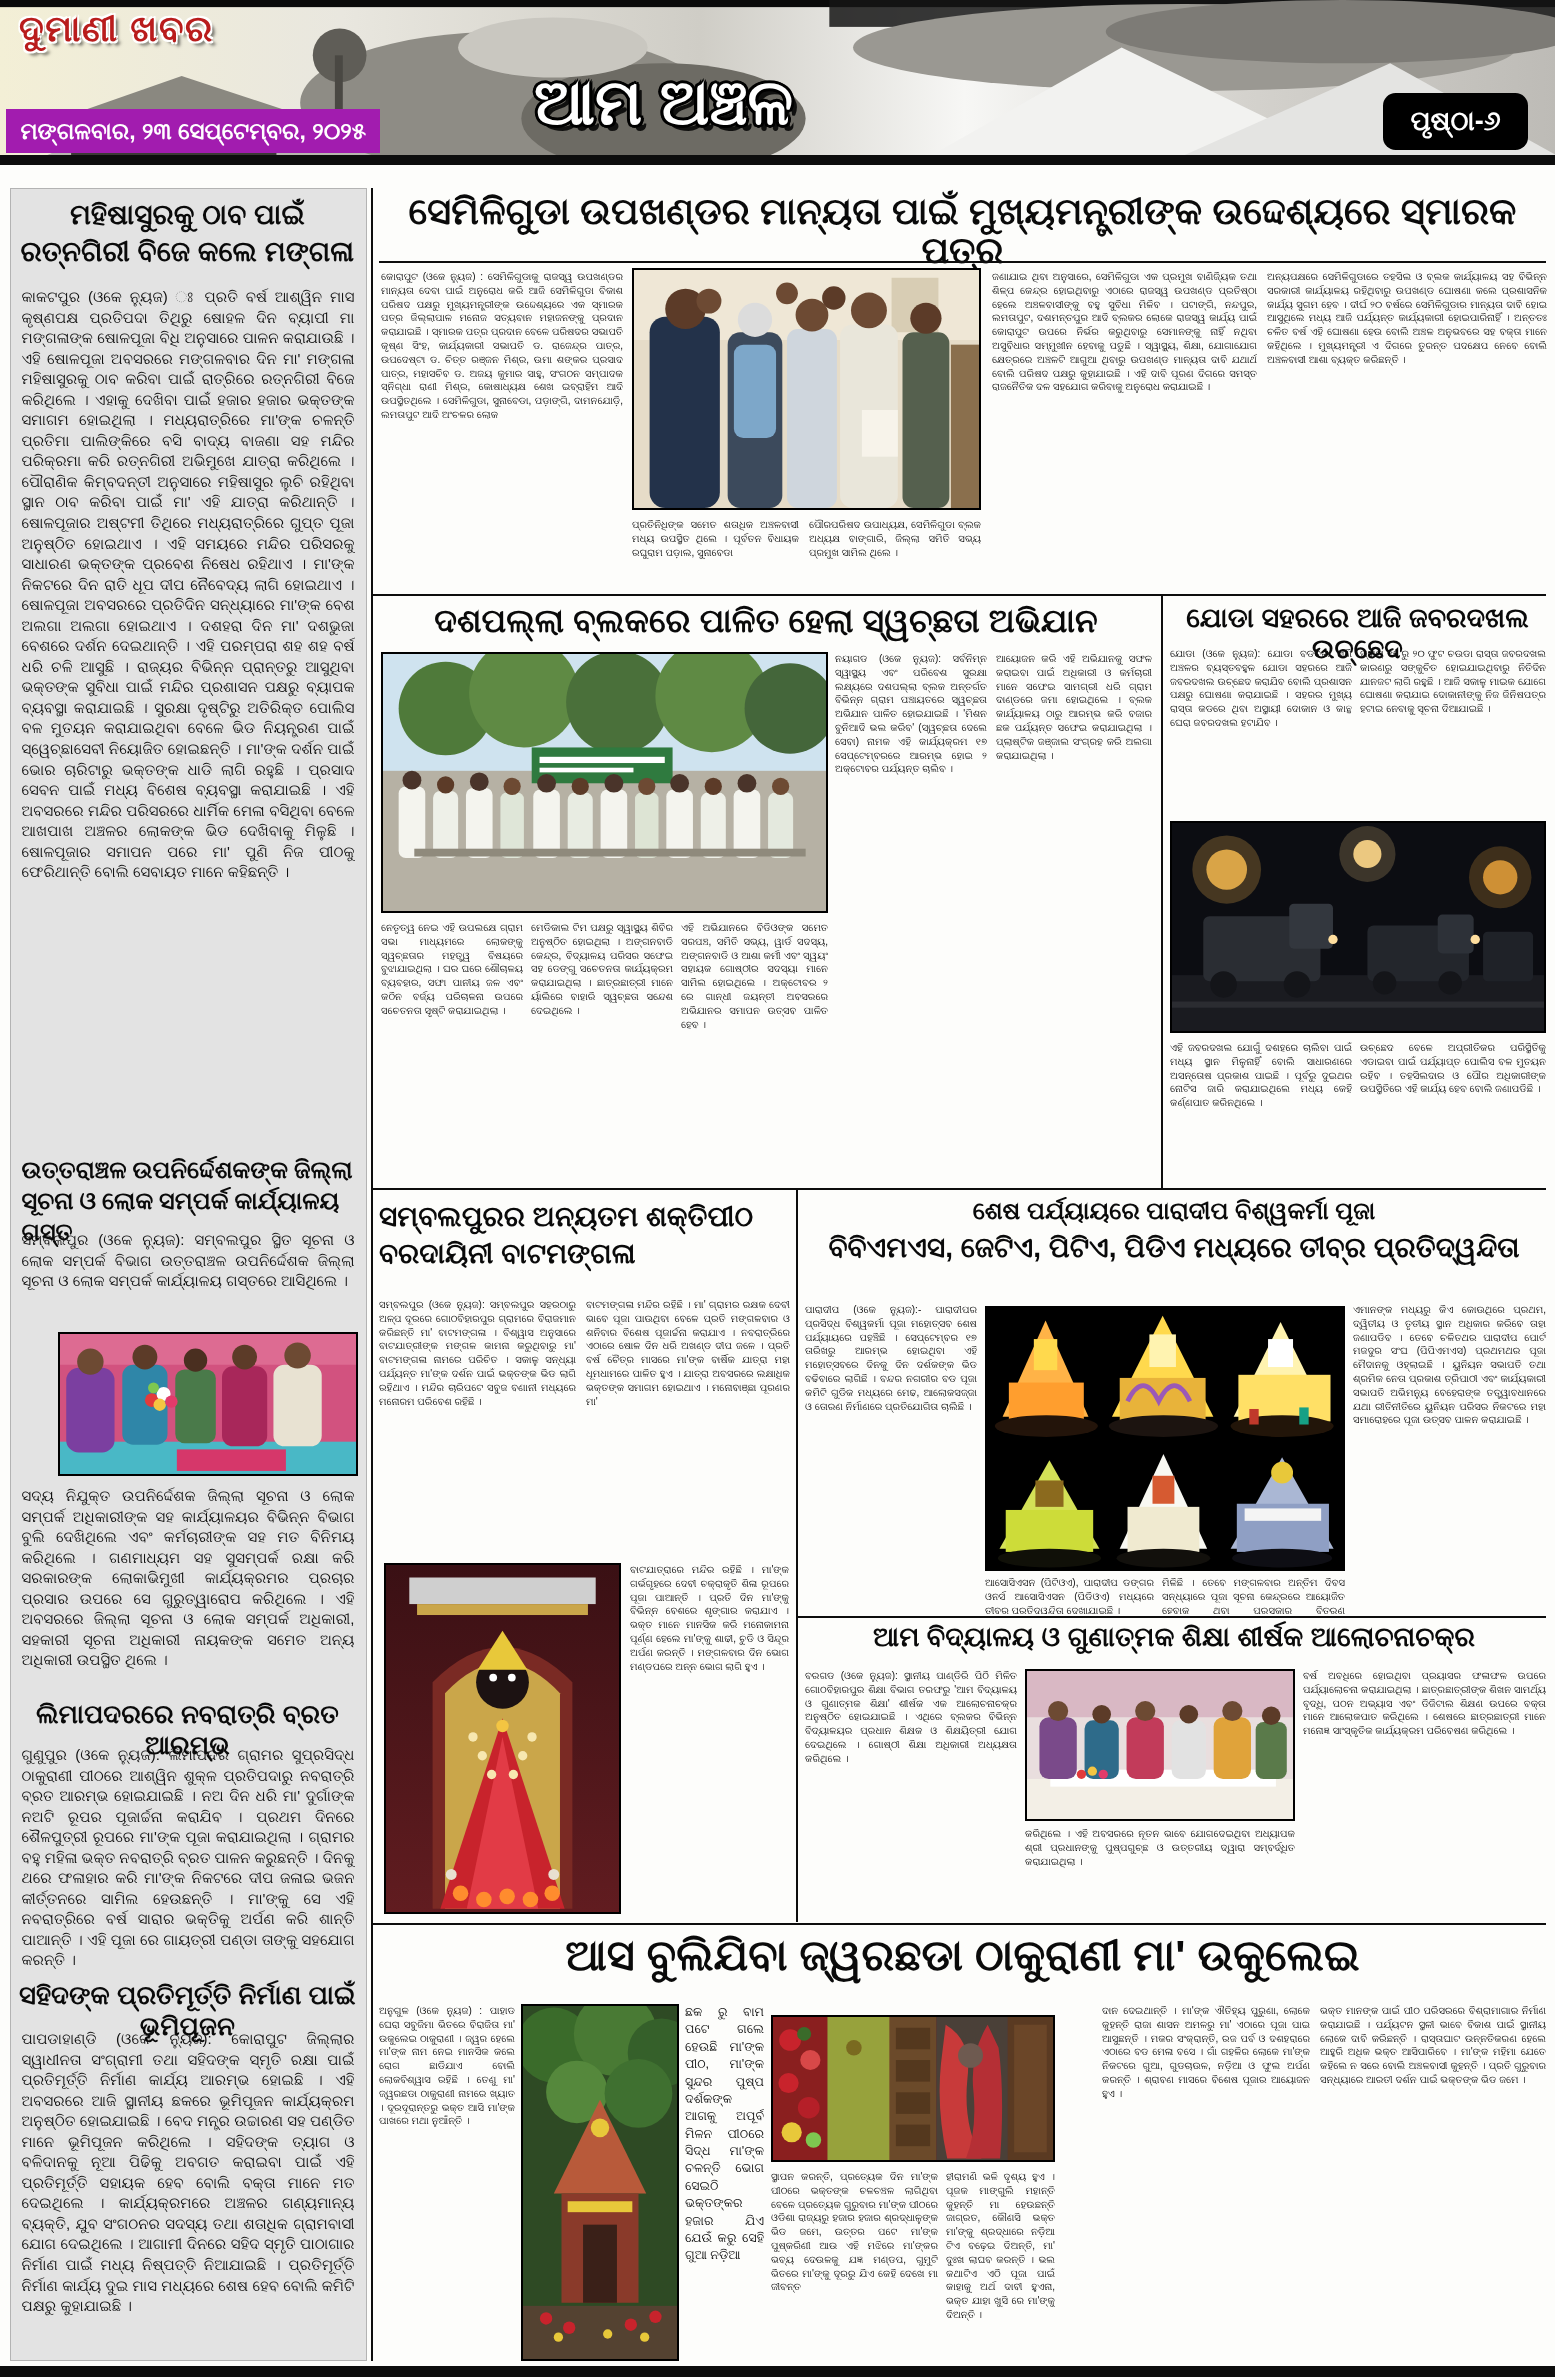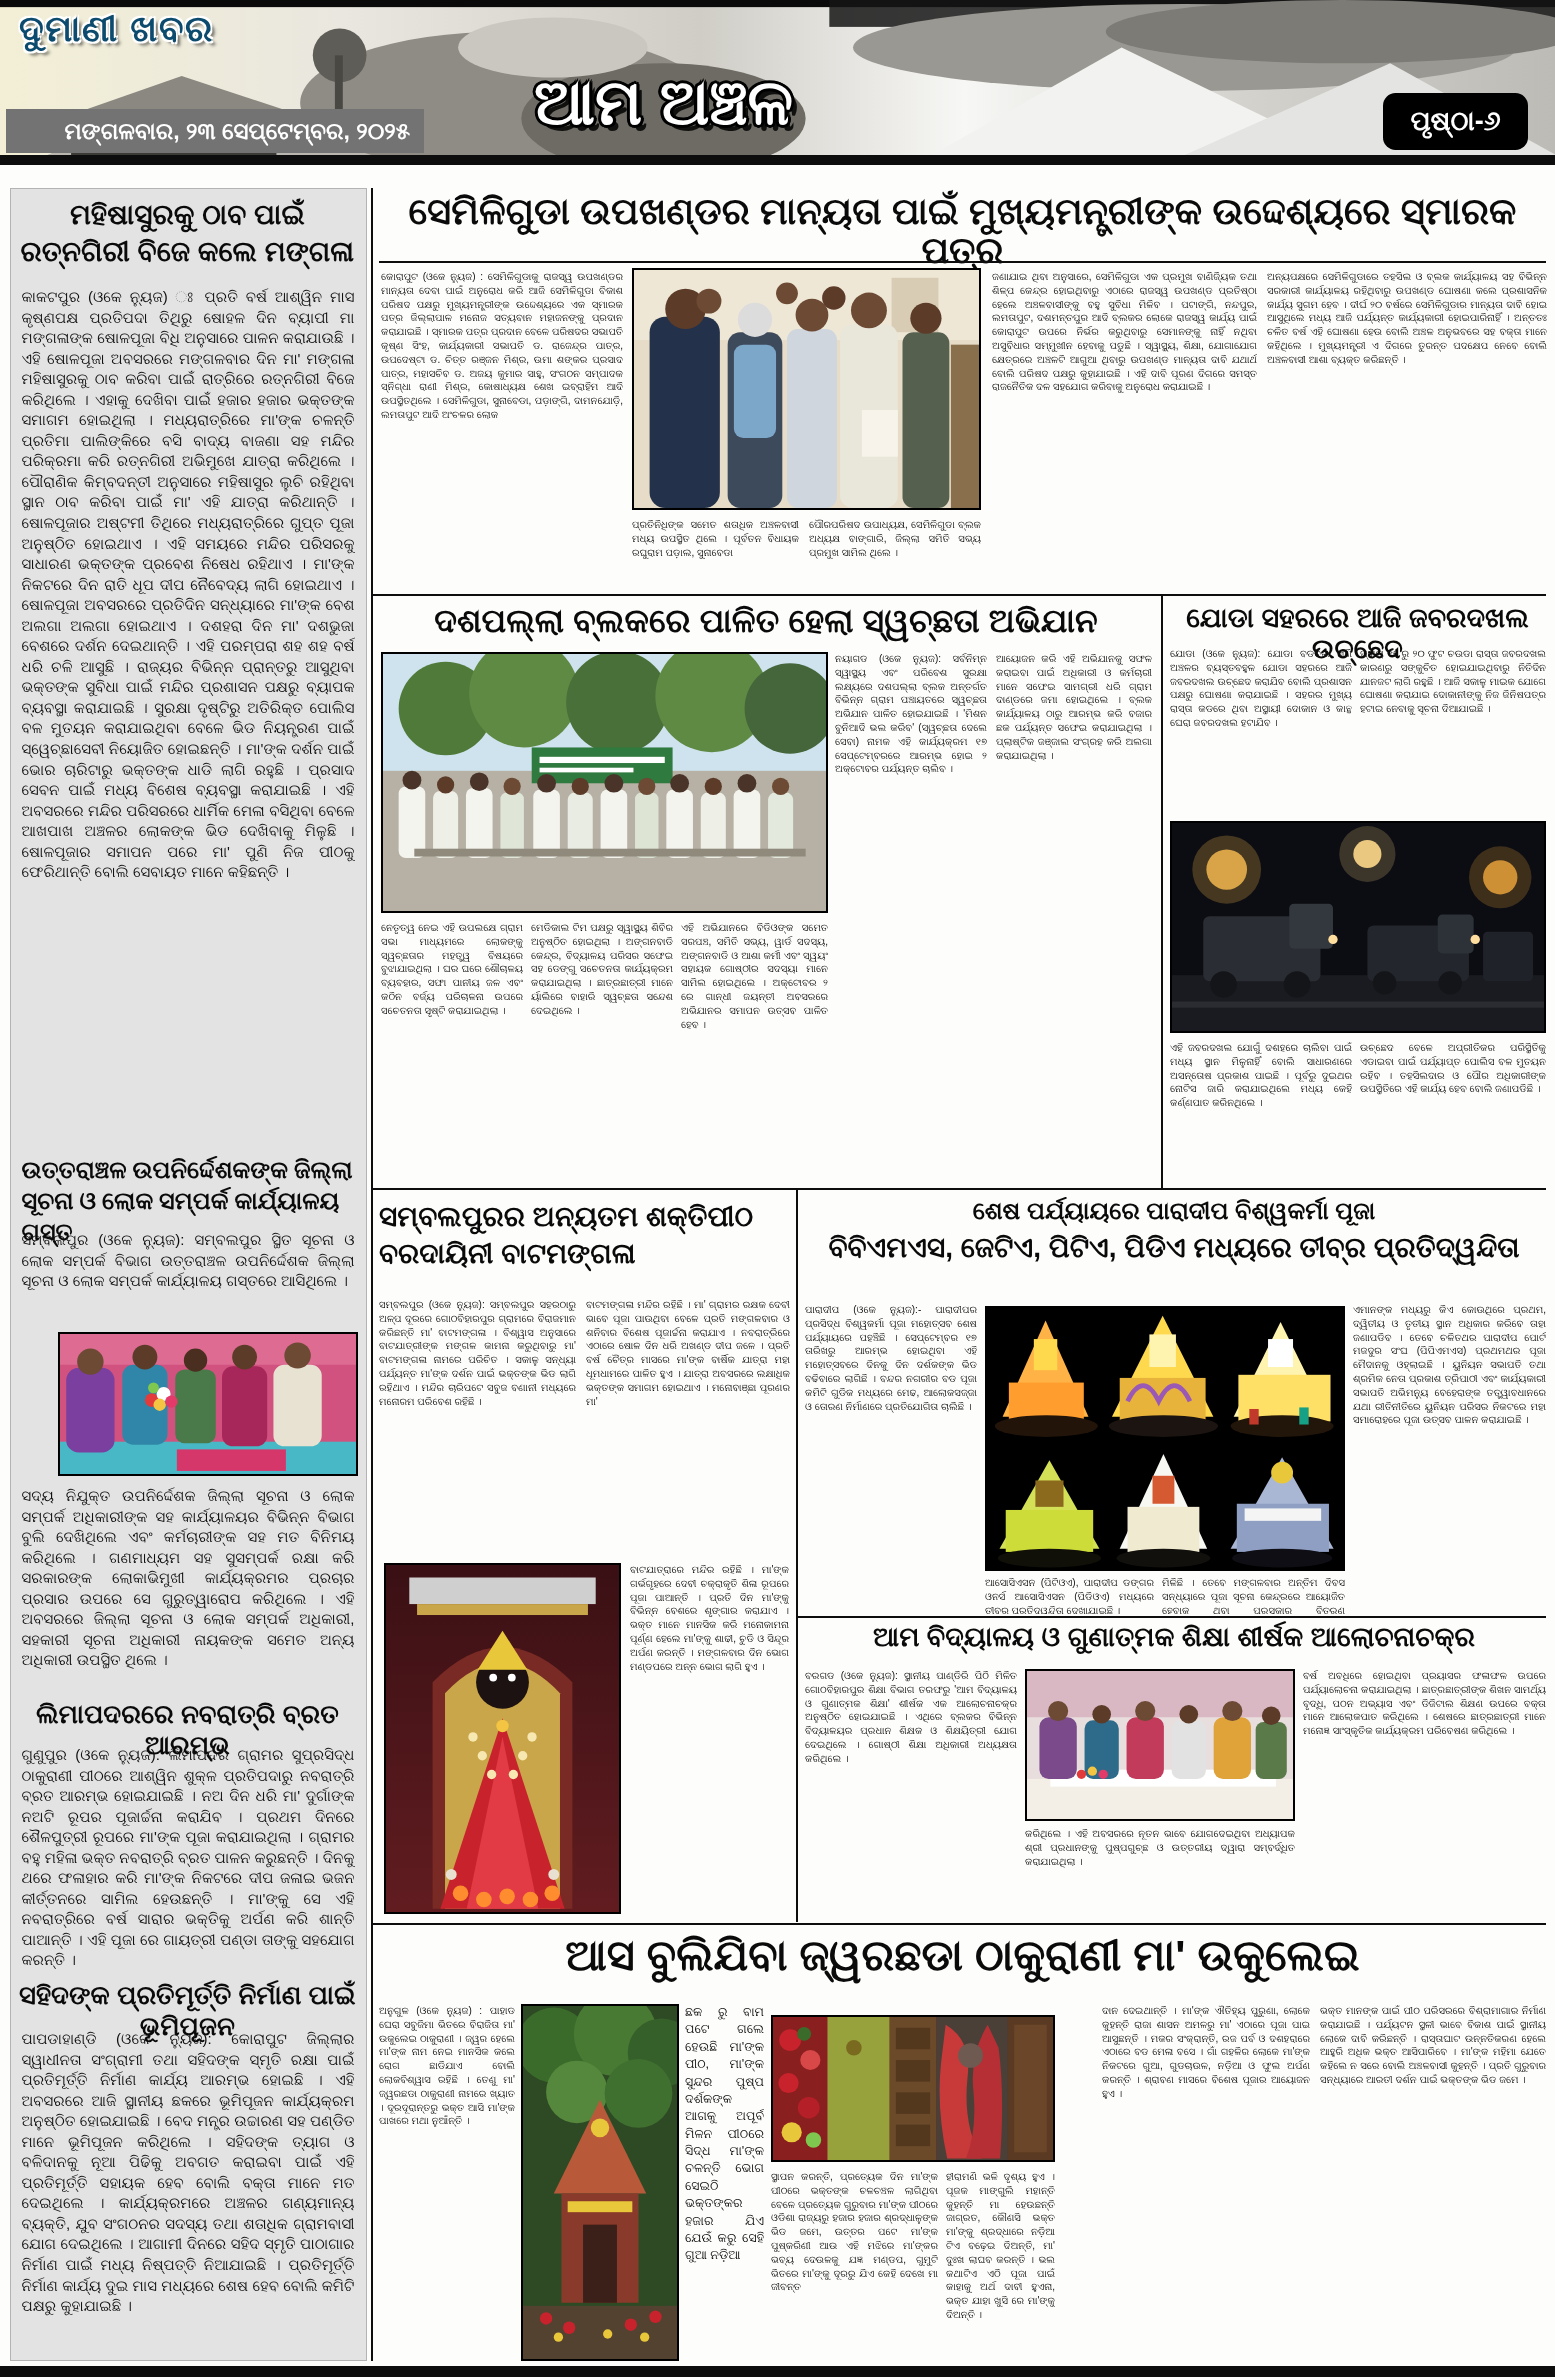--- a/index.html
+++ b/index.html
@@ -2,24 +2,24 @@
 <html style="font-size:12.6px"><head>
 <meta charset="utf-8">
 <style>
   html,body{margin:0;padding:0;}
   body{width:1556px;height:2377px;background:#ffffff;font-family:"Liberation Sans",sans-serif;color:#0f0f0f;}
   #page{position:relative;width:1556px;height:2377px;background:#fdfdfb;overflow:hidden;}
   .abs{position:absolute;}
   
   .mast{left:0;top:0;width:1556px;height:155px;overflow:hidden;}
   .mast svg{display:block;}
-  .paper-logo{left:19px;top:8px;width:505px;font-size:36px;font-weight:900;color:#0c4a6e;letter-spacing:1.6px;
+  .paper-logo{left:19px;top:8px;width:505px;font-size:36px;font-weight:900;color:#b91c1c;letter-spacing:1.6px;
     text-shadow:-1.6px -1.6px 0 #fff,1.6px -1.6px 0 #fff,-1.6px 1.6px 0 #fff,1.6px 1.6px 0 #fff,4px 4px 3.2px rgba(0,0,0,.55);}
-  .date-bar{left:6.3px;top:109px;width:374px;height:44px;background:#737373;color:#fff;font-size:23px;font-weight:700;
-    display:flex;align-items:center;justify-content:center;padding-left:44px;}
+  .date-bar{left:6.3px;top:109px;width:374px;height:44px;background:#a21caf;color:#fff;font-size:23px;font-weight:700;
+    display:flex;align-items:center;justify-content:center;}
   .section-title{left:411px;top:66px;width:505px;height:85px;font-size:63px;font-weight:900;text-align:center;color:#fff;
     text-shadow:-2.4px -2.4px 0 #000,2.4px -2.4px 0 #000,-2.4px 2.4px 0 #000,2.4px 2.4px 0 #000,0 -3.2px 0 #000,0 3.2px 0 #000,-3.2px 0 0 #000,3.2px 0 0 #000,5.5px 5.5px 0 rgba(0,0,0,.85);}
   .page-box{left:1383px;top:93px;width:145px;height:57px;background:#000;color:#fff;border-radius:12.6px;
     font-size:27px;font-weight:700;display:flex;align-items:center;justify-content:center;}
   .rule{background:#0d0d0d;}
   
   .rail{left:9.5px;top:188px;width:357px;height:2173px;background:#e3e3e3;border:0.8px solid #b3b3b3;box-sizing:border-box;}
   .rail .hl1{left:6.3px;top:8px;width:341px;font-size:28px;font-weight:700;text-align:center;line-height:1.32;}
   .rail .b1{left:11px;top:98px;width:333px;height:862px;}
   .rail .hl2{left:11px;top:966px;width:335px;font-size:24px;font-weight:800;text-align:left;line-height:1.3;font-family:Liberation Serif, serif;}

